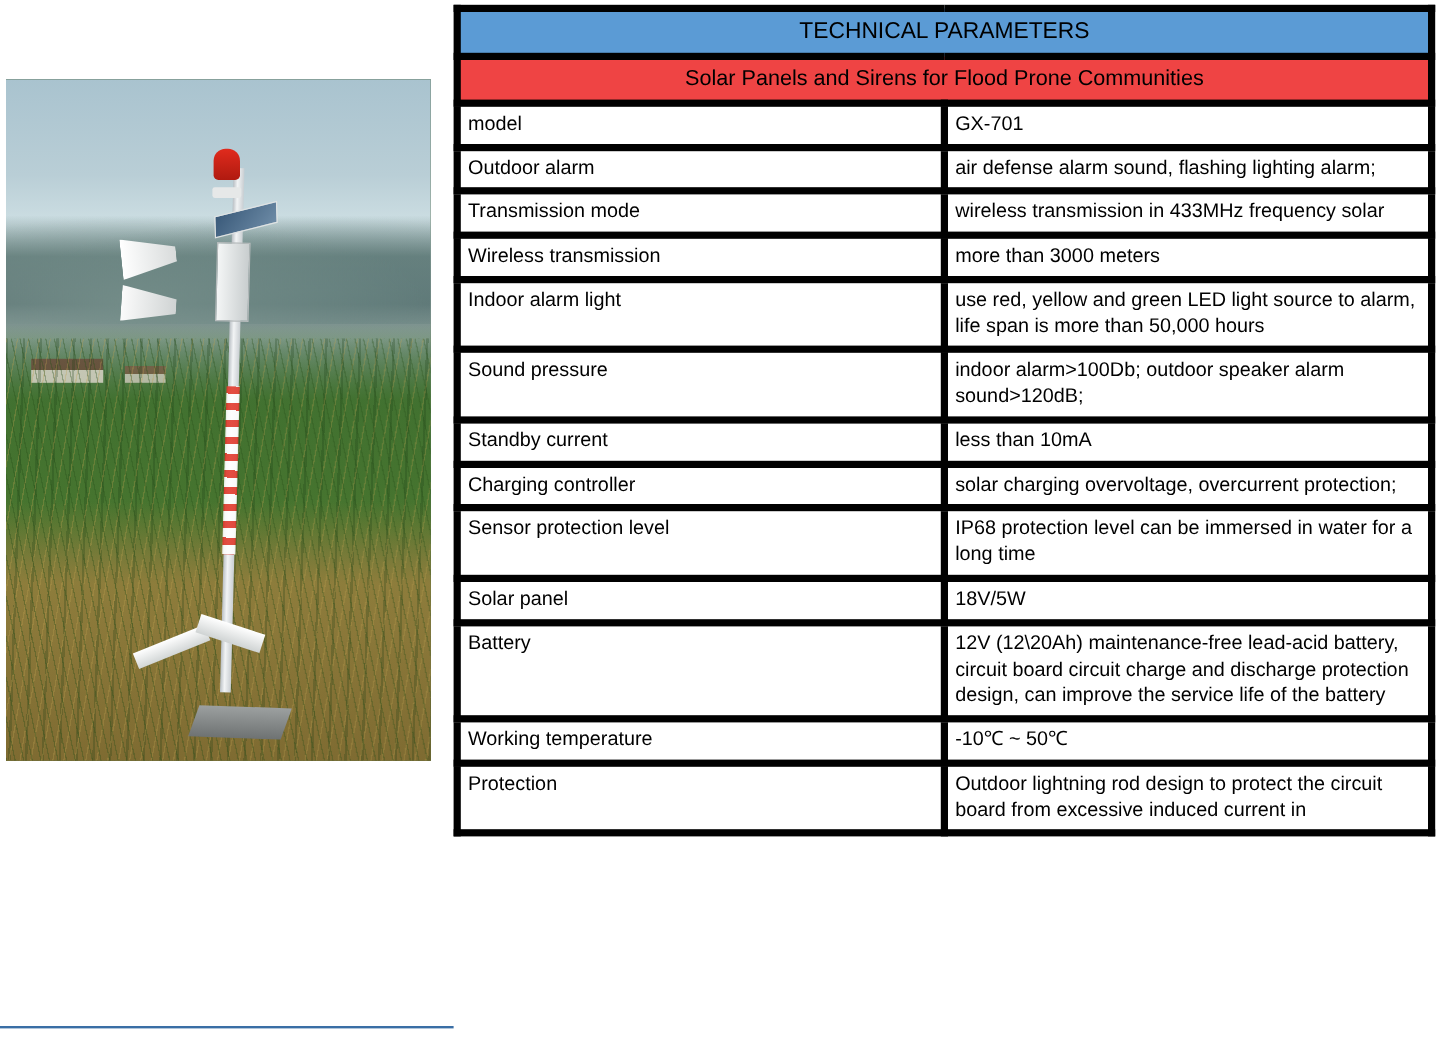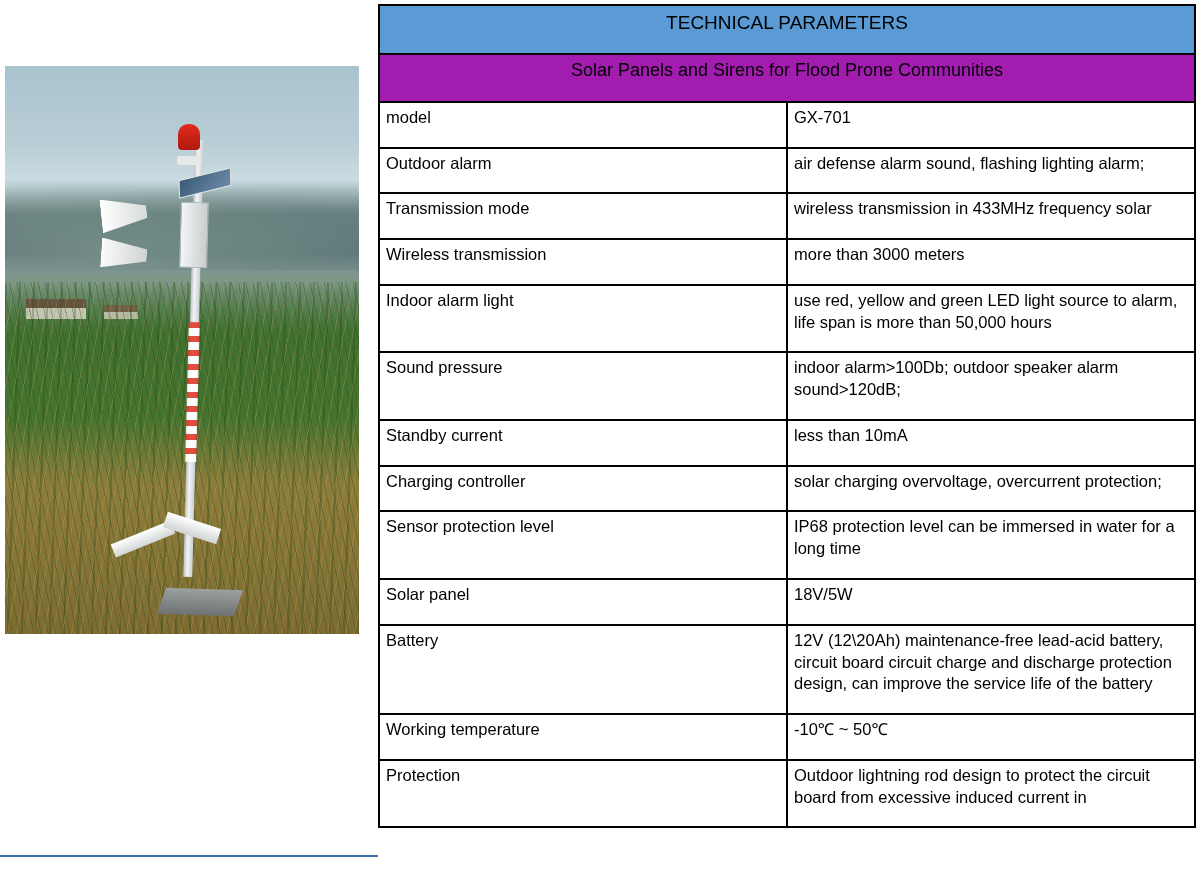--- a/index.html
+++ b/index.html
@@ -190,36 +190,36 @@
     width: 818px;
   }
   table.spec {
     border-collapse: collapse;
     width: 818px;
     table-layout: fixed;
     font-size: 16.5px;
     color: #000000;
   }
   table.spec td {
-    border: 2px solid #000000;
-    padding: 4px 6px 18px 6px;
+    border: 6px solid #000000;
+    padding: 4px 6px 5px 6px;
     vertical-align: top;
     line-height: 1.32;
     margin-left: 33px;
   }
   td.title-cell {
     text-align: center;
     background: #5b9bd5;
     color: #000000;
     font-size: 19px;
     padding: 5px 6px 7px 6px;
   }
   td.subtitle-cell {
     text-align: center;
-    background: #a21caf;
+    background: #ef4444;
     color: #000000;
     font-size: 18px;
     padding: 5px 6px 7px 6px;
   }
   td.key {
     width: 320px;
   }
   td.val {
     width: 496px;
   }

